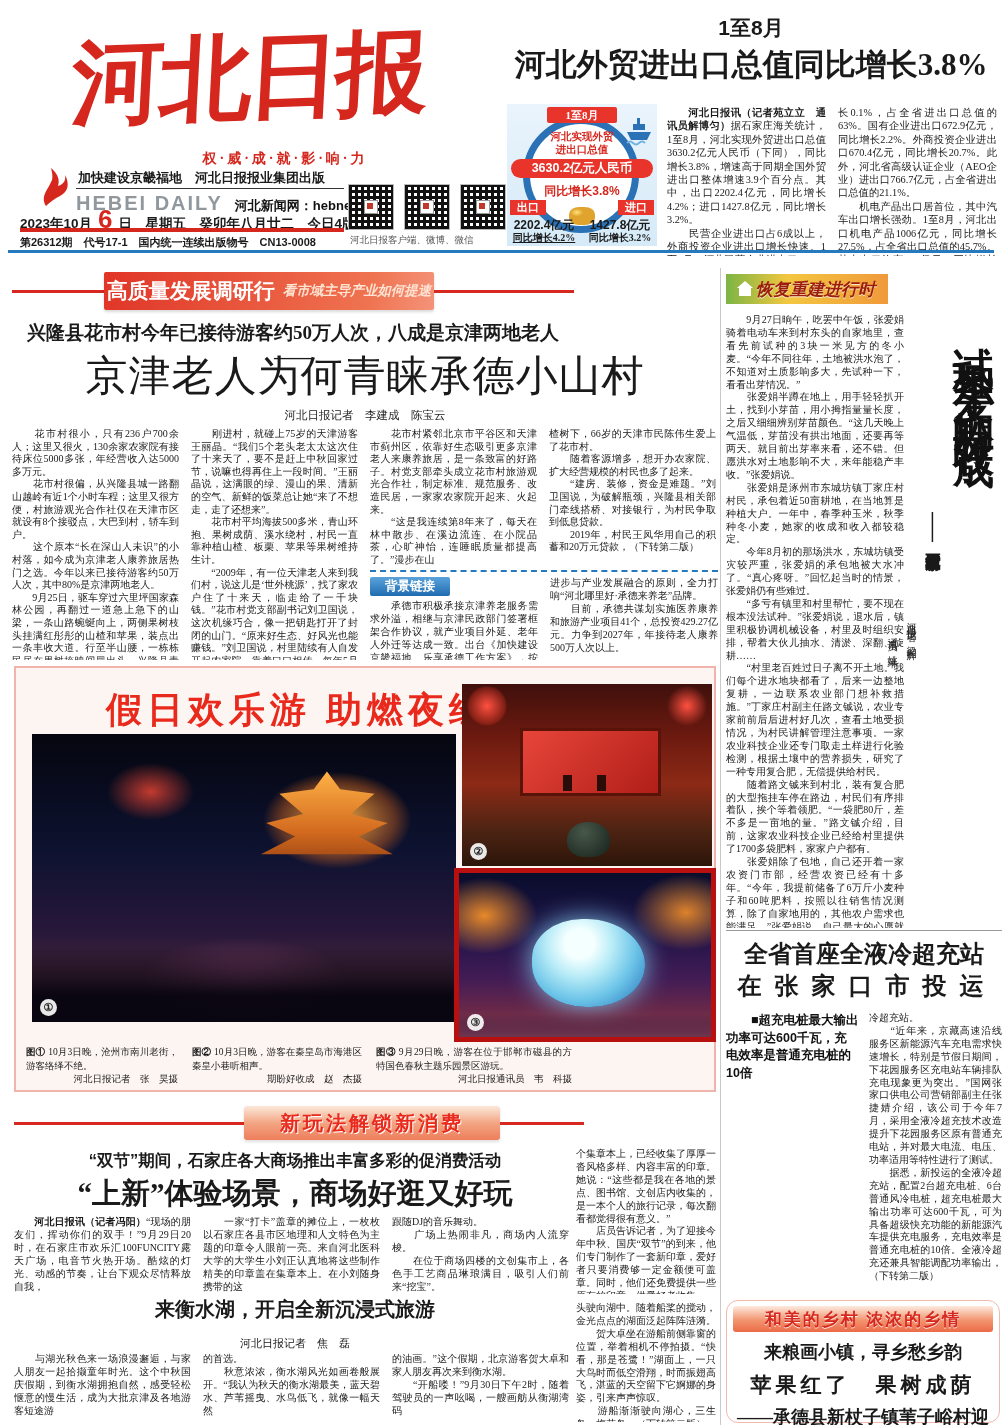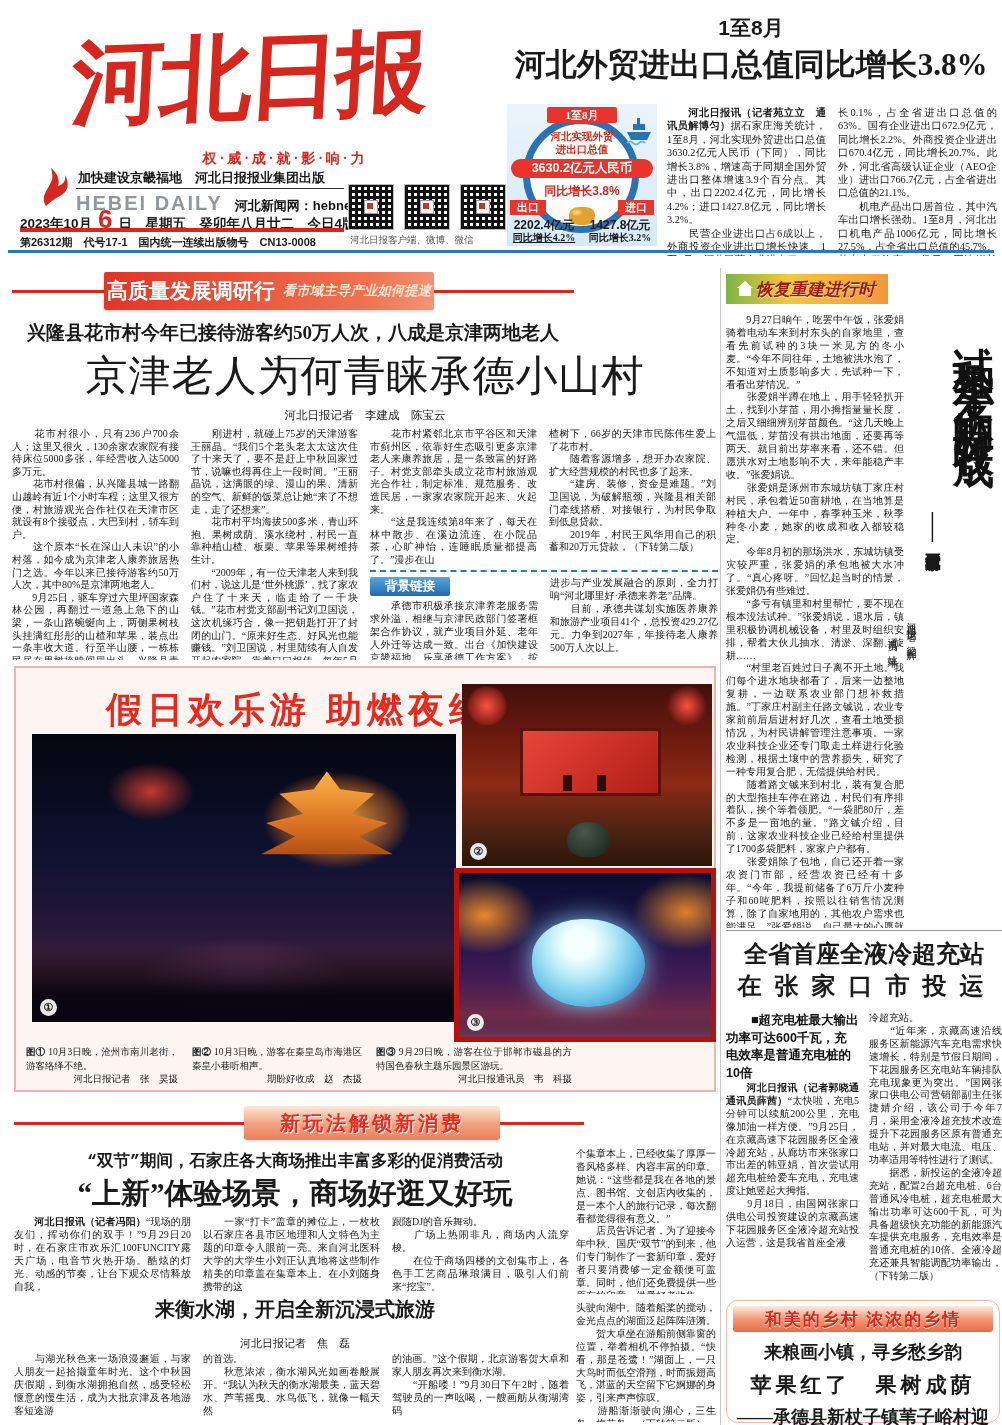--- a/index.html
+++ b/index.html
@@ -85,21 +85,21 @@
   .vhead{font-size:41px;font-weight:900;letter-spacing:9px;color:#111;}
   .vsub{font-size:15px;font-weight:900;padding-top:198px;font-family:"Liberation Sans","DejaVu Sans",sans-serif;}
   .vbyl{font-size:10px;letter-spacing:2px;padding-top:300px;color:#222;}
   .hdiv{position:absolute;left:0;top:660px;width:276px;height:1px;background:#9a9a9a;}
   
   .schead1{position:absolute;left:0;top:668px;width:276px;text-align:center;font-size:24px;font-weight:900;}
   .schead2{position:absolute;left:0;top:700px;width:276px;text-align:center;font-size:24px;font-weight:900;letter-spacing:13px;padding-left:6px;box-sizing:border-box;}
   .sccols{position:absolute;left:0;top:742px;width:276px;height:282px;display:flex;gap:10px;}
   .sccol{width:133px;height:282px;}
   .schl{font-size:12.5px;line-height:17.5px;font-weight:900;font-family:"Liberation Sans","DejaVu Sans",sans-serif;
-        white-space:pre-line;margin-bottom:0;color:#111;}
+        white-space:pre-line;margin-bottom:10px;color:#111;}
   
   .vbox{position:absolute;left:0;top:1030px;width:274px;height:123px;border:1px solid #f0b9ae;border-radius:12px;background:#fff;box-sizing:border-box;padding:5px 6px;}
   .vbanner{height:26px;border-radius:3px;background:linear-gradient(180deg,#fdeade,#f2946f 55%,#ec6a48);
            display:flex;align-items:center;justify-content:center;}
   .vbanner span{color:#d6281e;font-size:17px;font-weight:900;letter-spacing:2px;text-shadow:0 1px 0 rgba(255,255,255,.8);font-family:"Liberation Sans","DejaVu Sans",sans-serif;}
   .vt1{margin-top:8px;text-align:center;font-size:18px;font-weight:900;font-family:"Liberation Sans","DejaVu Sans",sans-serif;}
   .vt2{margin-top:7px;text-align:center;font-size:21px;font-weight:900;letter-spacing:4px;}
   .vt3{margin-top:6px;text-align:center;font-size:18px;font-weight:900;}
   
   .psec{position:absolute;left:14px;top:666px;width:702px;height:426px;background:#fdf5f2;border:2px solid #f0b4ac;box-sizing:border-box;}
@@ -134,21 +134,21 @@
   .caps{position:absolute;left:10px;top:378px;display:flex;gap:14px;}
   .cap{font-size:9.5px;line-height:13.5px;text-align:justify;}
   .capno{font-weight:900;margin-right:3px;}
   .credit{text-align:right;}
   
   .bl{position:absolute;left:14px;top:1096px;width:702px;height:329px;overflow:hidden;}
   .bannerrow2{position:absolute;left:0;top:10px;width:570px;display:flex;align-items:center;}
   .sbanner{width:256px;height:34px;background:linear-gradient(180deg,#fbe9da,#f3a583 50%,#ee7e5b);border-radius:3px;
            display:flex;align-items:center;justify-content:center;box-shadow:0 2px 3px rgba(0,0,0,.12);}
   .sbanner span{color:#e8291c;font-size:20px;font-weight:900;letter-spacing:3px;text-shadow:1px 1px 0 #fff;font-family:"Liberation Sans","DejaVu Sans",sans-serif;}
-  .skicker{position:absolute;left:0;top:54px;width:562px;text-align:center;font-size:16.5px;font-weight:900;font-family:Liberation Mono, monospace;}
+  .skicker{position:absolute;left:0;top:54px;width:562px;text-align:center;font-size:16.5px;font-weight:900;font-family:Liberation Sans, sans-serif;}
   .shead{position:absolute;left:0;top:78px;width:562px;text-align:center;font-size:29px;font-weight:900;}
   .scols{position:absolute;left:0;top:120px;width:556px;display:flex;gap:12px;}
   .scol{width:177px;height:80px;}
   .rail{position:absolute;left:562px;top:52px;width:140px;height:277px;}
   .rail .r1{height:146px;margin-bottom:8px;}
   .rail .r2{height:120px;}
   .hshead{position:absolute;left:0;top:200px;width:562px;text-align:center;font-size:20px;font-weight:900;}
   .hsbyline{position:absolute;left:0;top:240px;width:562px;text-align:center;font-size:11px;}
   .hscols{position:absolute;left:0;top:257px;width:556px;display:flex;gap:12px;}
   .hscol{width:177px;height:72px;}
@@ -288,22 +288,20 @@
         <div class="vbyl" style="padding-top:316px;">通讯员　姚琳</div>
       </div>
     </div>
     <div class="hdiv"></div>
 
     <div class="schead1">全省首座全液冷超充站</div>
     <div class="schead2">在张家口市投运</div>
     <div class="sccols">
       <div class="sccol">
         <div class="schl">　　■超充电桩最大输出功率可达600千瓦，充电效率是普通充电桩的10倍</div>
-        <div class="bodytext" style="height:190px;"><b class="lead">　　河北日报讯（记者郭晓通　通讯员薛茜）</b><span>“太快啦，充电5分钟可以续航200公里，充电像加油一样方便。”9月25日，在京藏高速下花园服务区全液冷超充站，从廊坊市来张家口市出差的韩亚娟，首次尝试用超充电桩给爱车充电，充电速度让她竖起大拇指。
-　　9月18日，由国网张家口供电公司投资建设的京藏高速下花园服务区全液冷超充站投入运营，这是我省首座全液</span></div>
       </div>
       <div class="sccol bodytext">冷超充站。
 　　“近年来，京藏高速沿线服务区新能源汽车充电需求快速增长，特别是节假日期间，下花园服务区充电站车辆排队充电现象更为突出。”国网张家口供电公司营销部副主任张捷婧介绍，该公司于今年7月，采用全液冷超充技术改造提升下花园服务区原有普通充电站，并对最大电流、电压、功率适用等特性进行了测试。
 　　据悉，新投运的全液冷超充站，配置2台超充电桩、6台普通风冷电桩，超充电桩最大输出功率可达600千瓦，可为具备超级快充功能的新能源汽车提供充电服务，充电效率是普通充电桩的10倍。全液冷超充还兼具智能调配功率输出，（下转第二版）</div>
     </div>
 
     <div class="vbox">
       <div class="vbanner">
           <span>和美的乡村  浓浓的乡情</span>
         </div>

